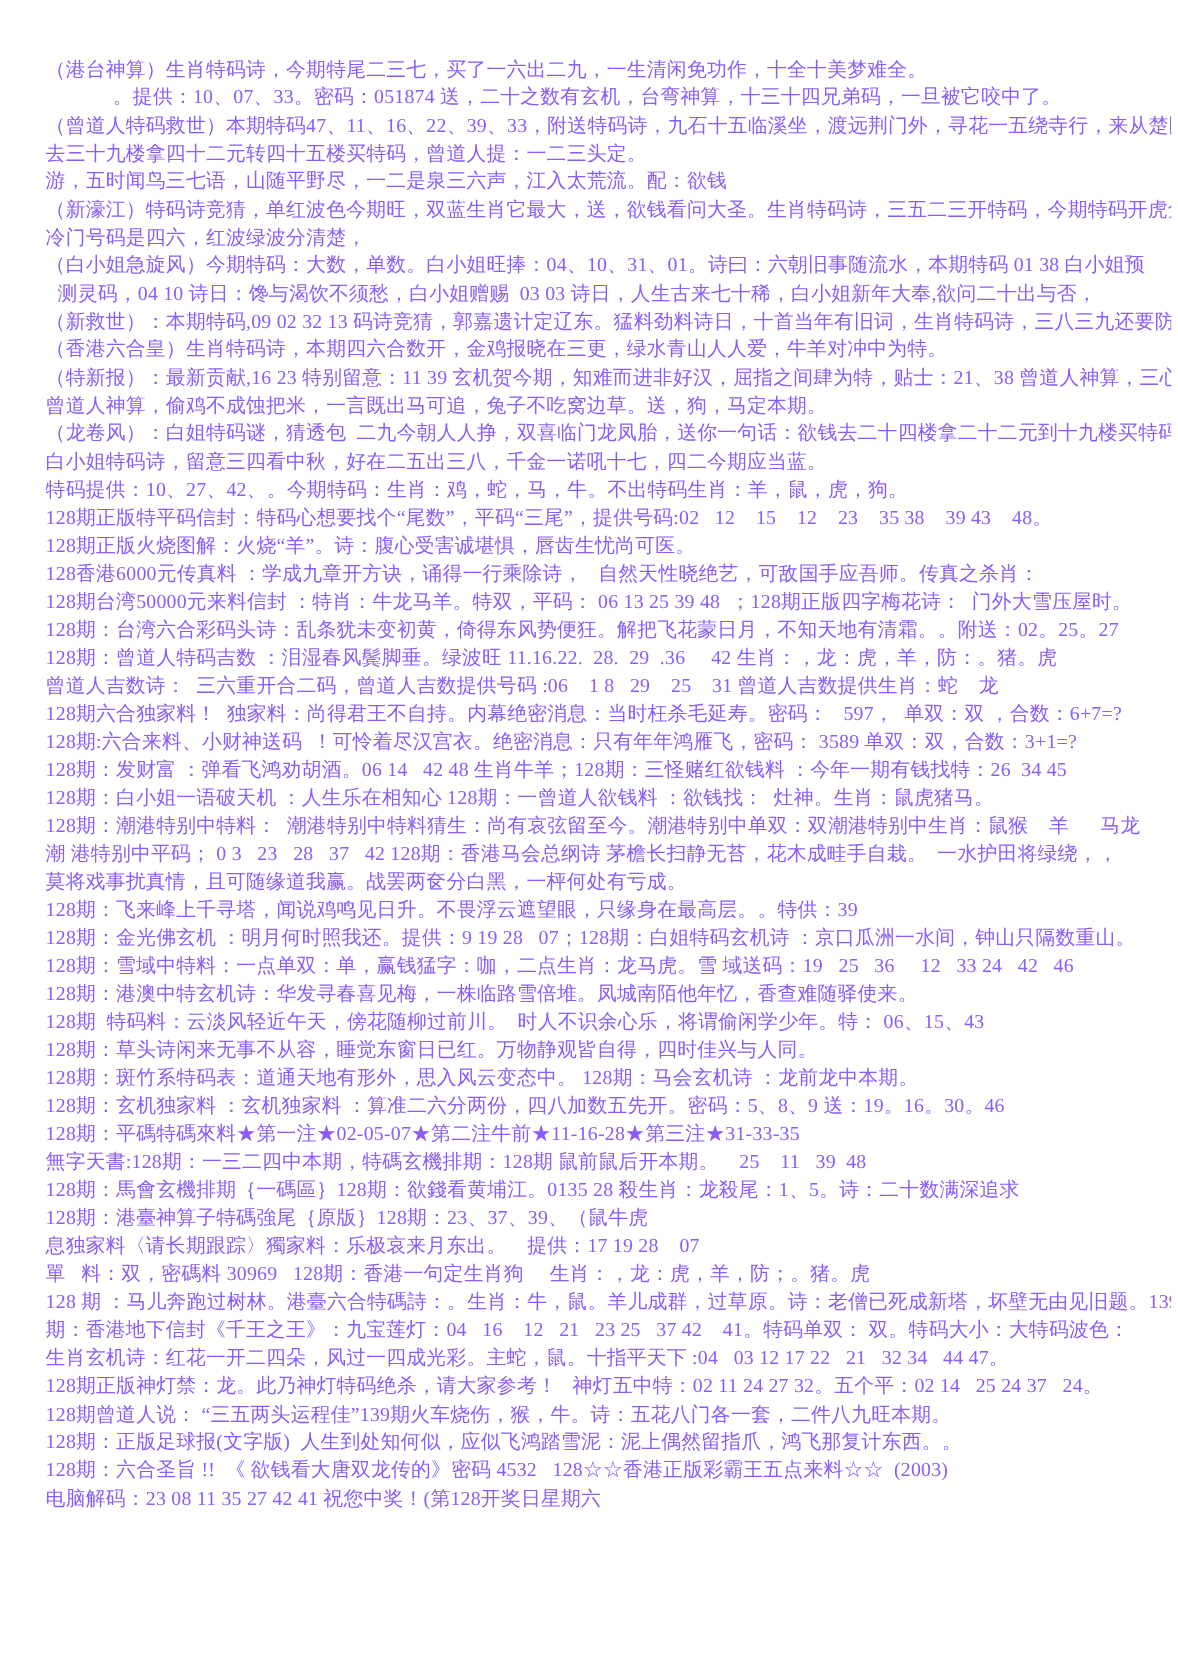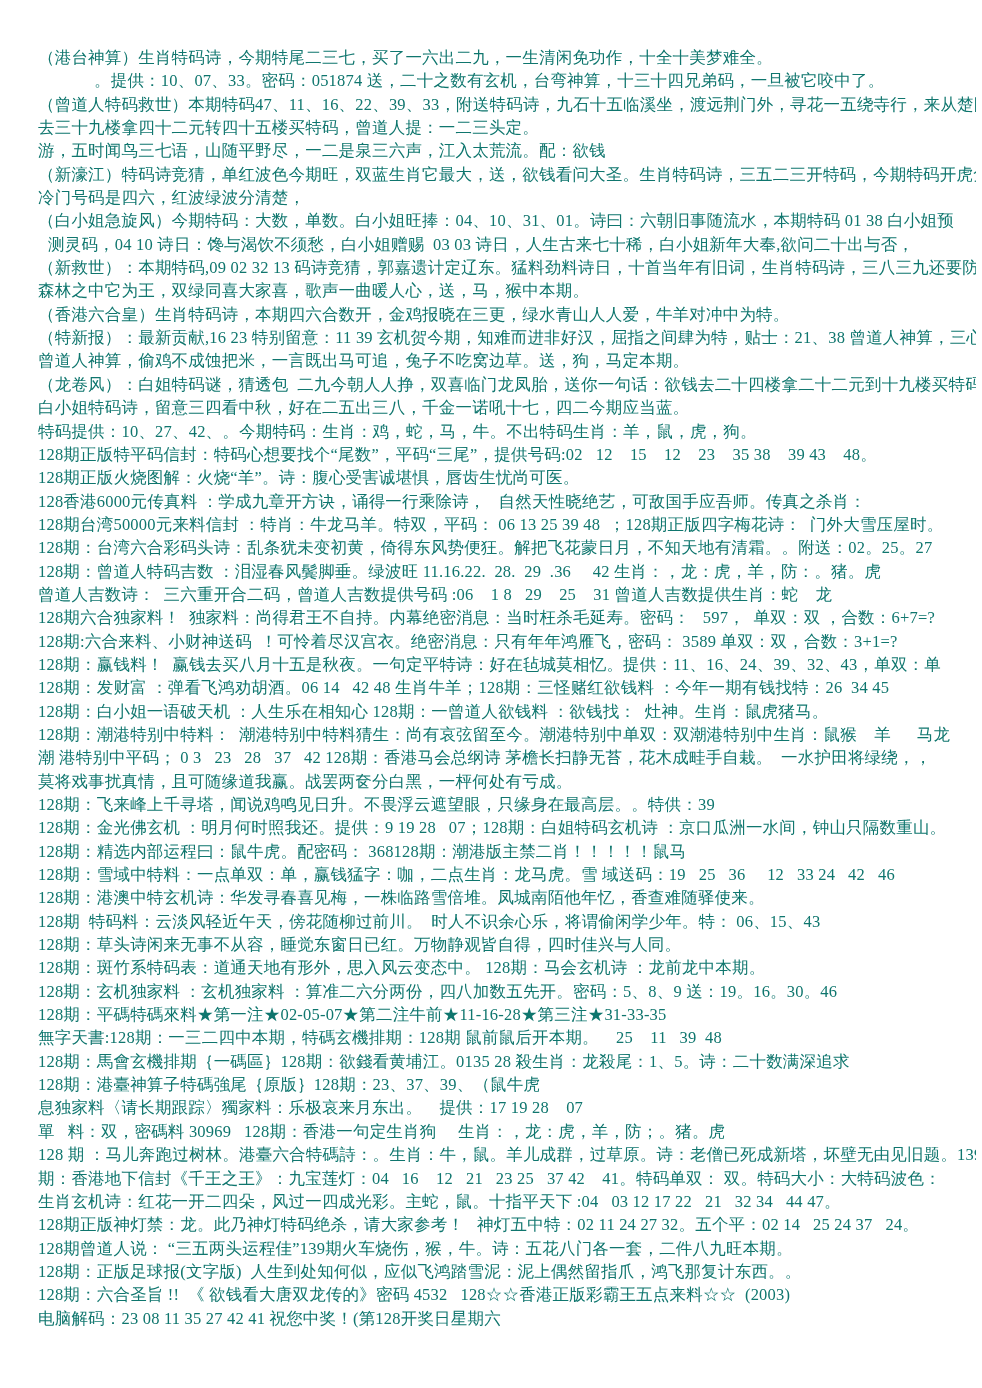--- a/index.html
+++ b/index.html
@@ -12,21 +12,21 @@
     height: 1388px;
     overflow: hidden;
   }
   .doc {
     box-sizing: border-box;
     width: 982px;
     height: 1388px;
     padding: 46px 6px 0 38px;
     font-family: "Liberation Serif", "DejaVu Serif", serif;
     font-size: 16.5px;
-    color: #0f766e;
+    color: #8b5cf6;
     background: #ffffff;
   }
   .line {
     white-space: pre;
     overflow: hidden;
     height: 23.35px;
     line-height: 23.35px;
     letter-spacing: 0.2px;
   }
   .indent-1 { padding-left: 56px; }
@@ -40,45 +40,42 @@
       <div class="line">（港台神算）生肖特码诗，今期特尾二三七，买了一六出二九，一生清闲免功作，十全十美梦难全。</div>
       <div class="line indent-1">。提供：10、07、33。密码：051874 送，二十之数有玄机，台弯神算，十三十四兄弟码，一旦被它咬中了。</div>
       <div class="line">（曾道人特码救世）本期特码47、11、16、22、39、33，附送特码诗，九石十五临溪坐，渡远荆门外，寻花一五绕寺行，来从楚国</div>
       <div class="line">去三十九楼拿四十二元转四十五楼买特码，曾道人提：一二三头定。</div>
       <div class="line">游，五时闻鸟三七语，山随平野尽，一二是泉三六声，江入太荒流。配：欲钱</div>
       <div class="line">（新濠江）特码诗竞猜，单红波色今期旺，双蓝生肖它最大，送，欲钱看问大圣。生肖特码诗，三五二三开特码，今期特码开虎兔，</div>
       <div class="line">冷门号码是四六，红波绿波分清楚，</div>
       <div class="line">（白小姐急旋风）今期特码：大数，单数。白小姐旺捧：04、10、31、01。诗曰：六朝旧事随流水，本期特码 01 38 白小姐预</div>
       <div class="line indent-2">测灵码，04 10 诗日：馋与渴饮不须愁，白小姐赠赐  03 03 诗日，人生古来七十稀，白小姐新年大奉,欲问二十出与否，</div>
       <div class="line">（新救世）：本期特码,09 02 32 13 码诗竞猜，郭嘉遗计定辽东。猛料劲料诗日，十首当年有旧词，生肖特码诗，三八三九还要防，</div>
-      <div class="line">森林之中它为王，双绿同喜大家喜，歌声一曲暖人心，送，马，猴中本期。</div>
       <div class="line">（香港六合皇）生肖特码诗，本期四六合数开，金鸡报晓在三更，绿水青山人人爱，牛羊对冲中为特。</div>
       <div class="line">（特新报）：最新贡献,16 23 特别留意：11 39 玄机贺今期，知难而进非好汉，屈指之间肆为特，贴士：21、38 曾道人神算，三心</div>
       <div class="line">曾道人神算，偷鸡不成蚀把米，一言既出马可追，兔子不吃窝边草。送，狗，马定本期。</div>
       <div class="line">（龙卷风）：白姐特码谜，猜透包  二九今朝人人挣，双喜临门龙凤胎，送你一句话：欲钱去二十四楼拿二十二元到十九楼买特码。</div>
       <div class="line">白小姐特码诗，留意三四看中秋，好在二五出三八，千金一诺吼十七，四二今期应当蓝。</div>
       <div class="line">特码提供：10、27、42、。今期特码：生肖：鸡，蛇，马，牛。不出特码生肖：羊，鼠，虎，狗。</div>
       <div class="line">128期正版特平码信封：特码心想要找个“尾数”，平码“三尾”，提供号码:02   12    15    12    23    35 38    39 43    48。</div>
       <div class="line">128期正版火烧图解：火烧“羊”。诗：腹心受害诚堪惧，唇齿生忧尚可医。</div>
       <div class="line">128香港6000元传真料 ：学成九章开方诀，诵得一行乘除诗，   自然天性晓绝艺，可敌国手应吾师。传真之杀肖：</div>
       <div class="line">128期台湾50000元来料信封 ：特肖：牛龙马羊。特双，平码： 06 13 25 39 48  ；128期正版四字梅花诗：  门外大雪压屋时。</div>
       <div class="line">128期：台湾六合彩码头诗：乱条犹未变初黄，倚得东风势便狂。解把飞花蒙日月，不知天地有清霜。。附送：02。25。27</div>
       <div class="line">128期：曾道人特码吉数 ：泪湿春风鬓脚垂。绿波旺 11.16.22.  28.  29  .36     42 生肖：，龙：虎，羊，防：。猪。虎</div>
       <div class="line">曾道人吉数诗：  三六重开合二码，曾道人吉数提供号码 :06    1 8   29    25    31 曾道人吉数提供生肖：蛇    龙</div>
       <div class="line">128期六合独家料！  独家料：尚得君王不自持。内幕绝密消息：当时枉杀毛延寿。密码：   597，  单双：双 ，合数：6+7=?</div>
       <div class="line">128期:六合来料、小财神送码  ！可怜着尽汉宫衣。绝密消息：只有年年鸿雁飞，密码： 3589 单双：双，合数：3+1=?</div>
-      <div class="line">128期：赢钱料！  赢钱去买八月十五是秋夜。一句定平特诗：好在毡城莫相忆。提供：11、16、24、39、32、43，单双：单</div>
       <div class="line">128期：发财富 ：弹看飞鸿劝胡酒。06 14   42 48 生肖牛羊；128期：三怪赌红欲钱料 ：今年一期有钱找特：26  34 45</div>
       <div class="line">128期：白小姐一语破天机 ：人生乐在相知心 128期：一曾道人欲钱料 ：欲钱找：  灶神。生肖：鼠虎猪马。</div>
       <div class="line">128期：潮港特别中特料：  潮港特别中特料猜生：尚有哀弦留至今。潮港特别中单双：双潮港特别中生肖：鼠猴    羊      马龙</div>
       <div class="line">潮 港特别中平码； 0 3   23   28   37   42 128期：香港马会总纲诗 茅檐长扫静无苔，花木成畦手自栽。  一水护田将绿绕，，</div>
       <div class="line">莫将戏事扰真情，且可随缘道我赢。战罢两奁分白黑，一枰何处有亏成。</div>
       <div class="line">128期：飞来峰上千寻塔，闻说鸡鸣见日升。不畏浮云遮望眼，只缘身在最高层。。特供：39</div>
       <div class="line">128期：金光佛玄机 ：明月何时照我还。提供：9 19 28   07；128期：白姐特码玄机诗 ：京口瓜洲一水间，钟山只隔数重山。</div>
-      <div class="line">128期：精选内部运程曰：鼠牛虎。配密码： 368128期：潮港版主禁二肖！！！！！鼠马</div>
       <div class="line">128期：雪域中特料：一点单双：单，赢钱猛字：咖，二点生肖：龙马虎。雪 域送码：19   25   36     12   33 24   42   46</div>
       <div class="line">128期：港澳中特玄机诗：华发寻春喜见梅，一株临路雪倍堆。凤城南陌他年忆，香查难随驿使来。</div>
       <div class="line">128期  特码料：云淡风轻近午天，傍花随柳过前川。  时人不识余心乐，将谓偷闲学少年。特： 06、15、43</div>
       <div class="line">128期：草头诗闲来无事不从容，睡觉东窗日已红。万物静观皆自得，四时佳兴与人同。</div>
       <div class="line">128期：斑竹系特码表：道通天地有形外，思入风云变态中。 128期：马会玄机诗 ：龙前龙中本期。</div>
       <div class="line">128期：玄机独家料 ：玄机独家料 ：算准二六分两份，四八加数五先开。密码：5、8、9 送：19。16。30。46</div>
       <div class="line">128期：平碼特碼來料★第一注★02-05-07★第二注牛前★11-16-28★第三注★31-33-35</div>
       <div class="line">無字天書:128期：一三二四中本期，特碼玄機排期：128期 鼠前鼠后开本期。    25    11   39  48</div>
       <div class="line">128期：馬會玄機排期｛一碼區｝128期：欲錢看黄埔江。0135 28 殺生肖：龙殺尾：1、5。诗：二十数满深追求</div>
       <div class="line">128期：港臺神算子特碼強尾｛原版｝128期：23、37、39、（鼠牛虎</div>

